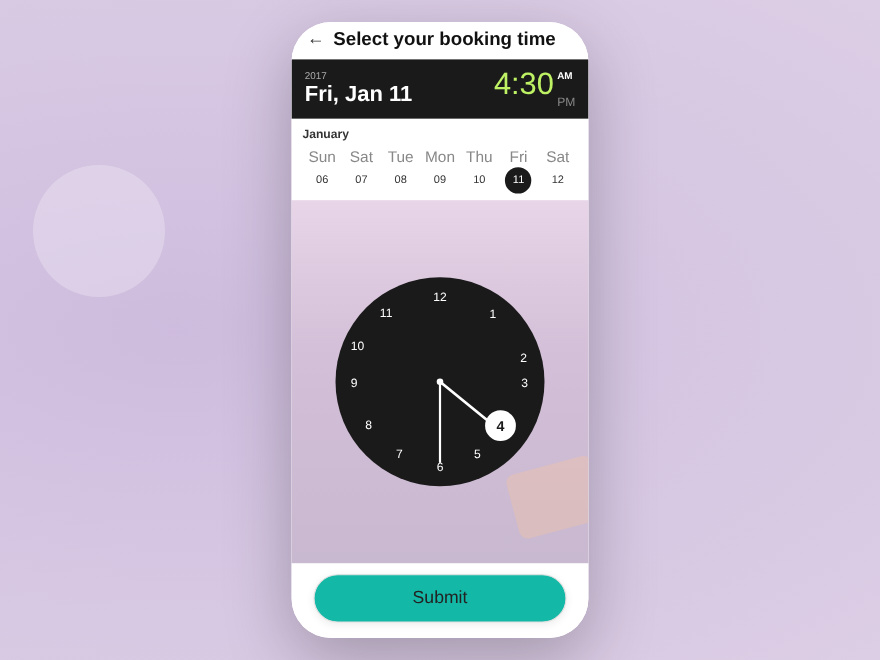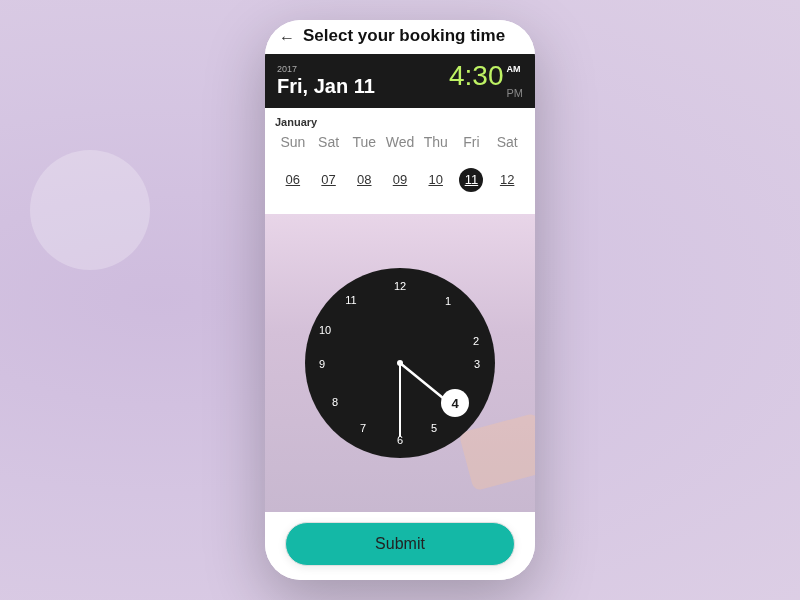--- a/index.html
+++ b/index.html
@@ -141,32 +141,31 @@
       gap: 0;
     }
     .cal-header-cell {
       text-align: center;
       font-size: 14px;
       color: #888;
       padding: 2px 0;
     }
     .cal-day {
       text-align: center;
-      font-size: 13px;
+      font-size: 10px;
       color: #333;
       padding: 3px 0;
       cursor: pointer;
       border-radius: 50%;
       width: 24px;
       height: 24px;
       display: flex;
       align-items: center;
       justify-content: center;
-      margin: 16px auto;
-      text-decoration: underline;
+      margin: 0 auto;
     }
     .cal-day.selected {
       background: #1a1a1a;
       color: #fff;
       border-radius: 50%;
     }
 
     
     .clock-section {
       flex: 1;
@@ -296,21 +295,21 @@
     </div>
   </div>
 
   <div class="calendar-section">
     <div class="calendar-month">January</div>
     <div class="calendar-grid">
 
       <div class="cal-header-cell">Sun</div>
       <div class="cal-header-cell">Sat</div>
       <div class="cal-header-cell">Tue</div>
-      <div class="cal-header-cell">Wed</div>
+      <div class="cal-header-cell">Mon</div>
       <div class="cal-header-cell">Thu</div>
       <div class="cal-header-cell">Fri</div>
       <div class="cal-header-cell">Sat</div>
 
       <div class="cal-day">06</div>
       <div class="cal-day">07</div>
       <div class="cal-day">08</div>
       <div class="cal-day">09</div>
       <div class="cal-day">10</div>
       <div class="cal-day selected">11</div>

